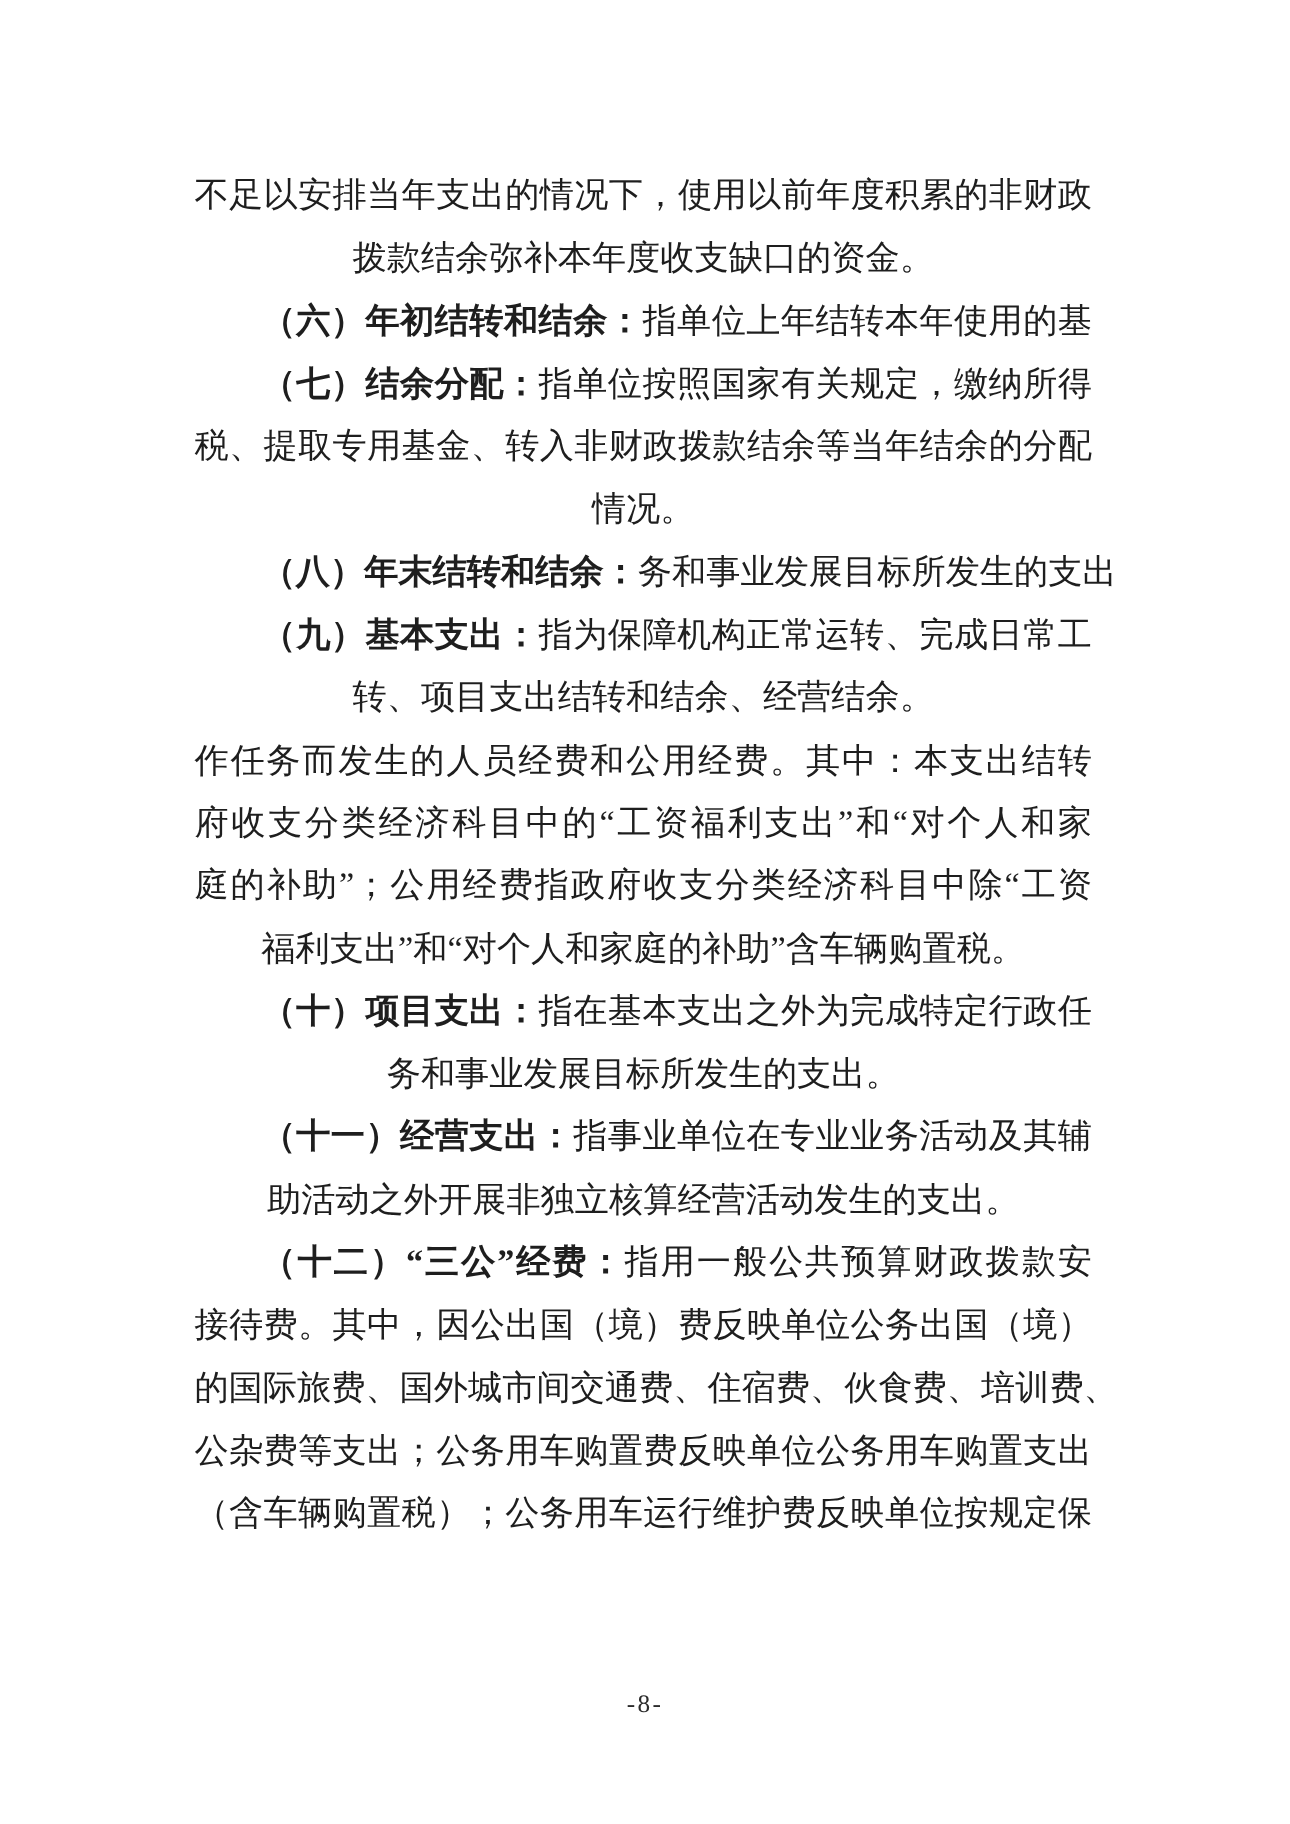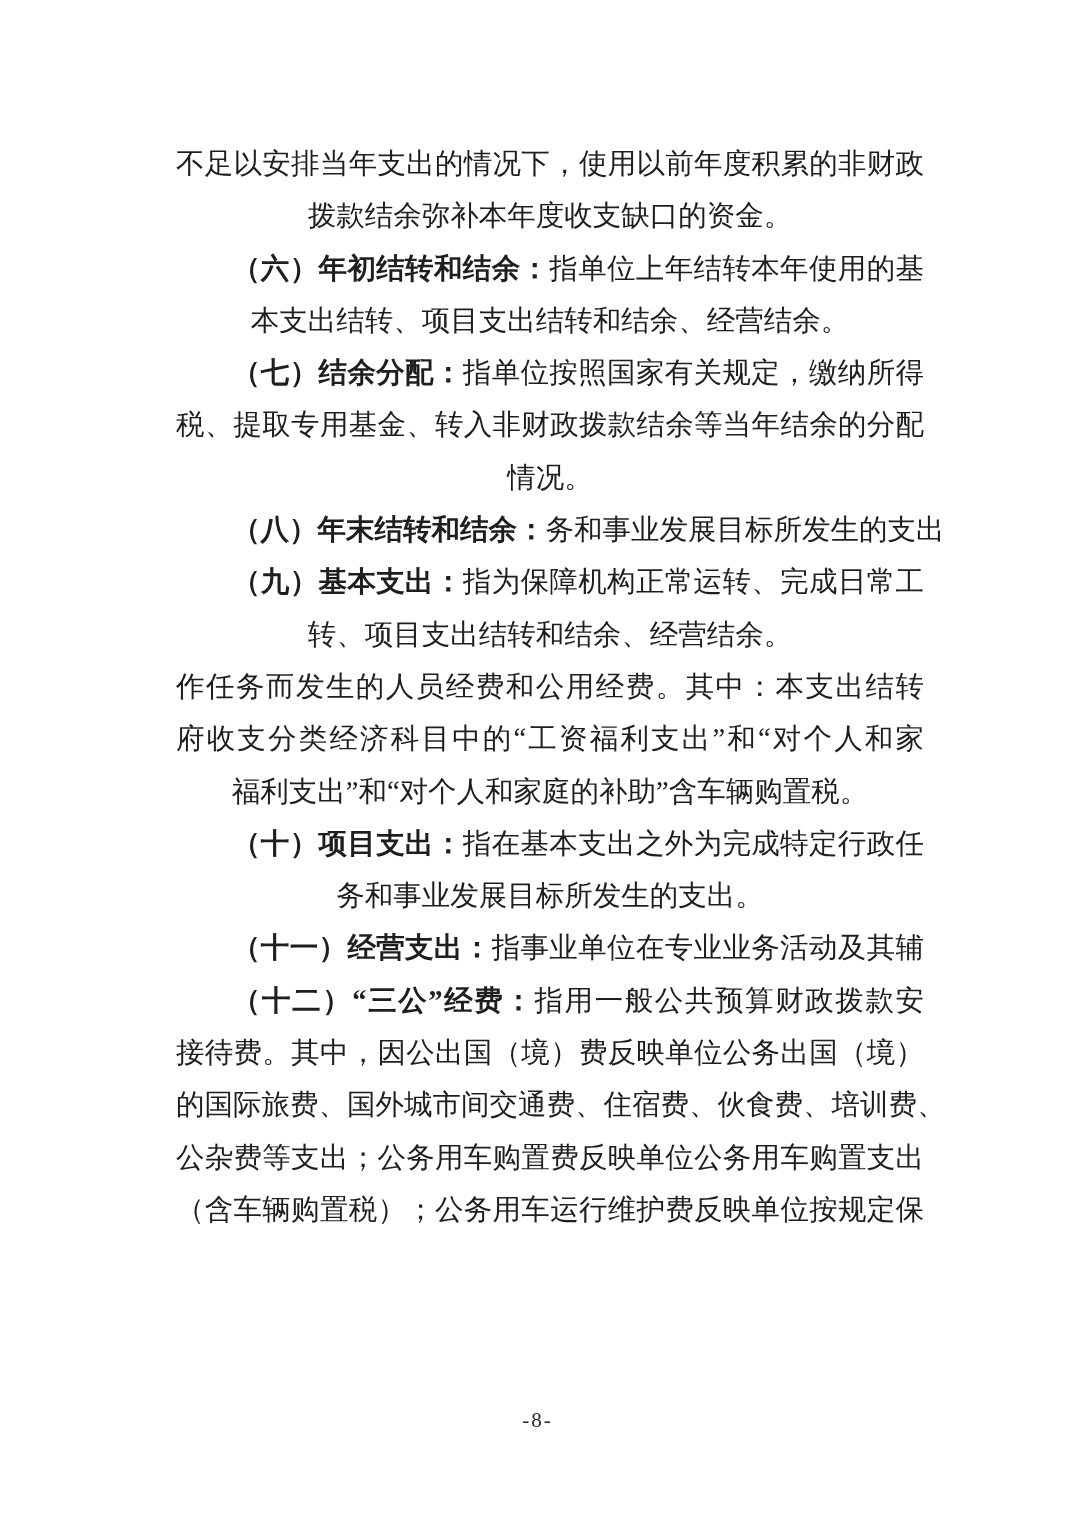--- a/index.html
+++ b/index.html
@@ -6,21 +6,21 @@
   .page{
     position:relative;
     width:1075px;
     height:1520px;
     background:#ffffff;
     overflow:hidden;
     font-family:"Liberation Serif","DejaVu Serif",serif;
   }
   .body-text{
     position:absolute;
-    left:176px;
+    left:162px;
     top:138px;
     width:748px;
   }
   .line{
     height:52.3px;
     line-height:52.3px;
     font-size:28.5px;
     color:#1e1e1e;
     white-space:nowrap;
     text-align:center;
@@ -51,47 +51,48 @@
 
 <div class="page">
   <div class="body-text">
 
     <div class="line j"><span class="hd"></span><span>不足以安排当年支出的情况下，使用以前年度积累的非财政</span></div>
 
     <div class="line"><span class="hd"></span><span>拨款结余弥补本年度收支缺口的资金。</span></div>
 
     <div class="line j ind"><span class="hd">（六）年初结转和结余：</span><span>指单位上年结转本年使用的基</span></div>
 
-    <div class="line"><span class="hd"></span><span>本支出结转、项目支出结转和结余、经营结余。</span></div>
 
     <div class="line j ind"><span class="hd">（七）结余分配：</span><span>指单位按照国家有关规定，缴纳所得</span></div>
 
     <div class="line j"><span class="hd"></span><span>税、提取专用基金、转入非财政拨款结余等当年结余的分配</span></div>
 
     <div class="line"><span class="hd"></span><span>情况。</span></div>
 
     <div class="line j ind"><span class="hd">（八）年末结转和结余：</span><span>务和事业发展目标所发生的支出</span></div>
 
     <div class="line j ind"><span class="hd">（九）基本支出：</span><span>指为保障机构正常运转、完成日常工</span></div>
 
     <div class="line"><span class="hd"></span><span>转、项目支出结转和结余、经营结余。</span></div>
 
     <div class="line j"><span class="hd"></span><span>作任务而发生的人员经费和公用经费。其中：本支出结转</span></div>
 
     <div class="line j"><span class="hd"></span><span>府收支分类经济科目中的“工资福利支出”和“对个人和家</span></div>
 
+    <div class="line j"><span class="hd"></span><span>庭的补助”；公用经费指政府收支分类经济科目中除“工资</span></div>
 
     <div class="line"><span class="hd"></span><span>福利支出”和“对个人和家庭的补助”含车辆购置税。</span></div>
 
     <div class="line j ind"><span class="hd">（十）项目支出：</span><span>指在基本支出之外为完成特定行政任</span></div>
 
     <div class="line"><span class="hd"></span><span>务和事业发展目标所发生的支出。</span></div>
 
     <div class="line j ind"><span class="hd">（十一）经营支出：</span><span>指事业单位在专业业务活动及其辅</span></div>
 
+    <div class="line"><span class="hd"></span><span>助活动之外开展非独立核算经营活动发生的支出。</span></div>
 
     <div class="line j ind"><span class="hd">（十二）“三公”经费：</span><span>指用一般公共预算财政拨款安</span></div>
 
 
     <div class="line j"><span class="hd"></span><span>接待费。其中，因公出国（境）费反映单位公务出国（境）</span></div>
 
     <div class="line j"><span class="hd"></span><span>的国际旅费、国外城市间交通费、住宿费、伙食费、培训费、</span></div>
 
     <div class="line j"><span class="hd"></span><span>公杂费等支出；公务用车购置费反映单位公务用车购置支出</span></div>
 

